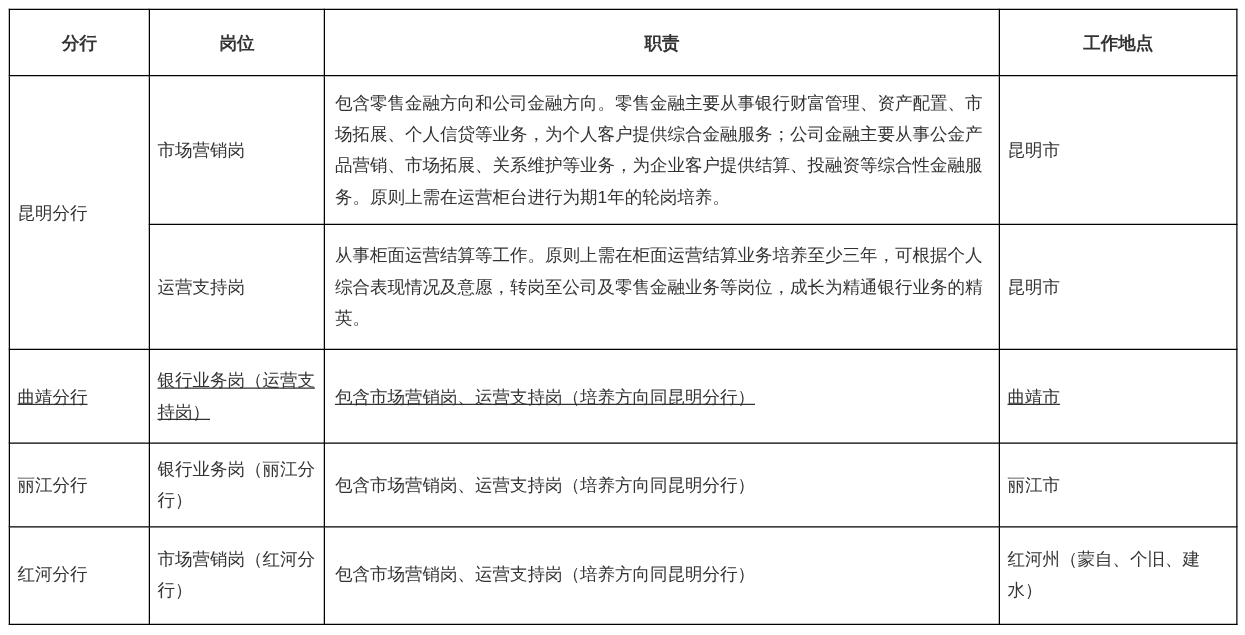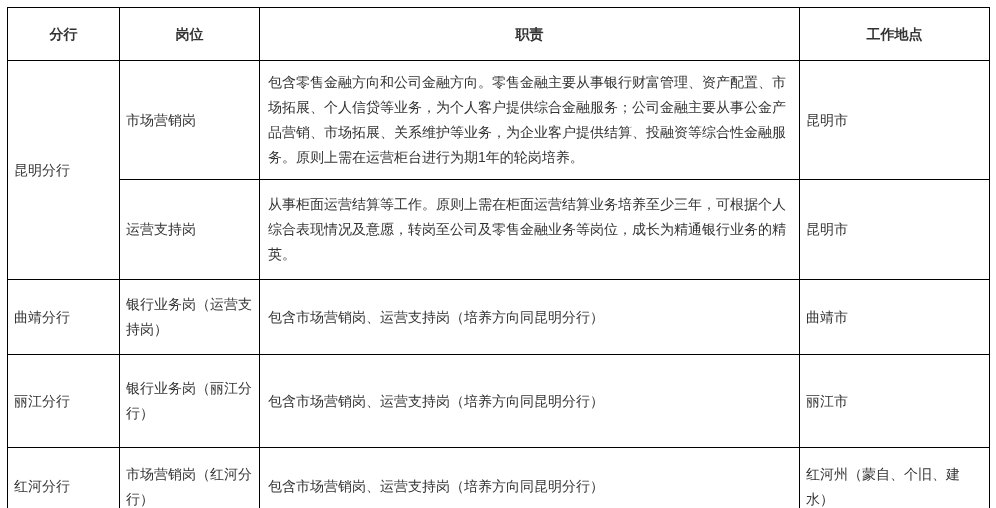--- a/index.html
+++ b/index.html
@@ -40,22 +40,22 @@
     padding: 2px 6px;
   }
   td.cell-duty {
     text-align: left;
     vertical-align: middle;
     padding: 6px 10px 6px 8px;
     margin-top: 40px;
   }
   tr.row-1 { height: 119px; }
   tr.row-2 { height: 100px; }
-  tr.row-3 { height: 75px; }
-  tr.row-4 { height: 93px; }
+  tr.row-3 { height: 75px; text-decoration: underline; }
+  tr.row-4 { height: 67px; }
   tr.row-5 { height: 78px; font-family: Liberation Serif, serif; }
 </style>
 </head>
 <body>
 
 <table class="job-table">
   <colgroup>
     <col style="width:112px">
     <col style="width:140px">
     <col style="width:540px">

